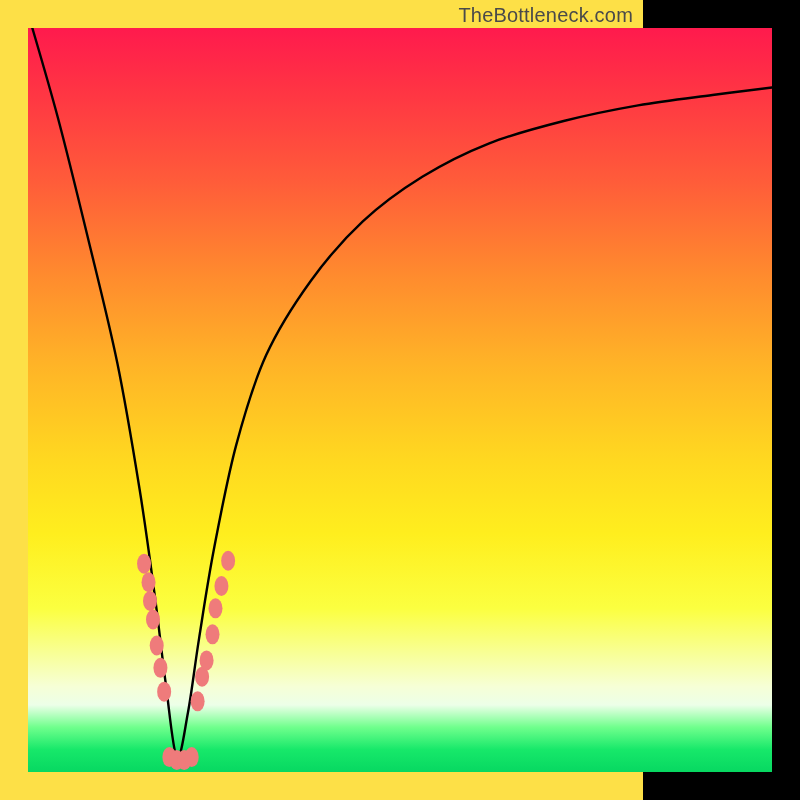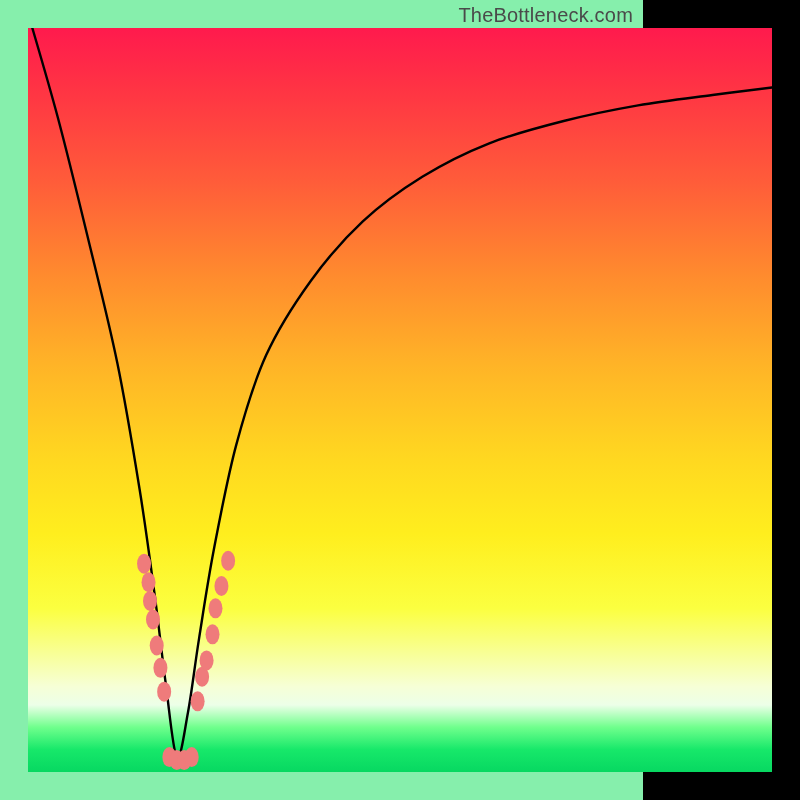--- a/index.html
+++ b/index.html
@@ -10,21 +10,21 @@
     background: #000;
     overflow: hidden;
     font-family: Arial, Helvetica, sans-serif;
   }
   .frame {
     position: absolute;
     left: 0;
     top: 0;
     width: 643px;
     height: 800px;
-    background: #86efac;
+    background: #fde047;
   }
   .plot {
     position: absolute;
     left: 28px;
     top: 28px;
     width: 744px;
     height: 744px;
     background: linear-gradient(to bottom,
       #ff1a4d 0%,
       #ff3344 8%,

